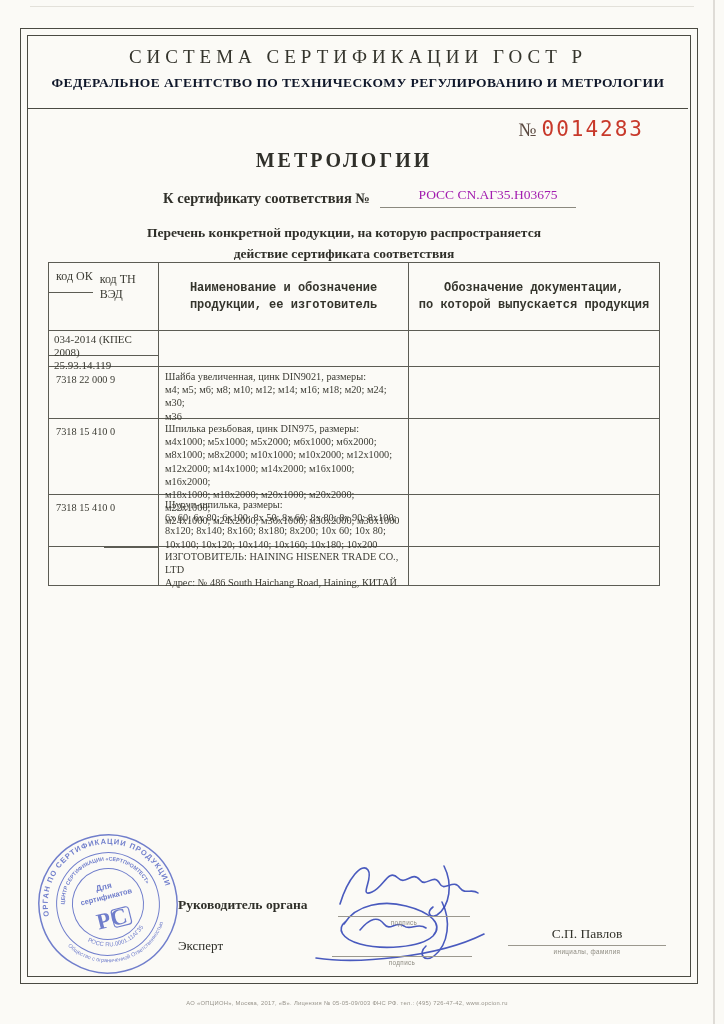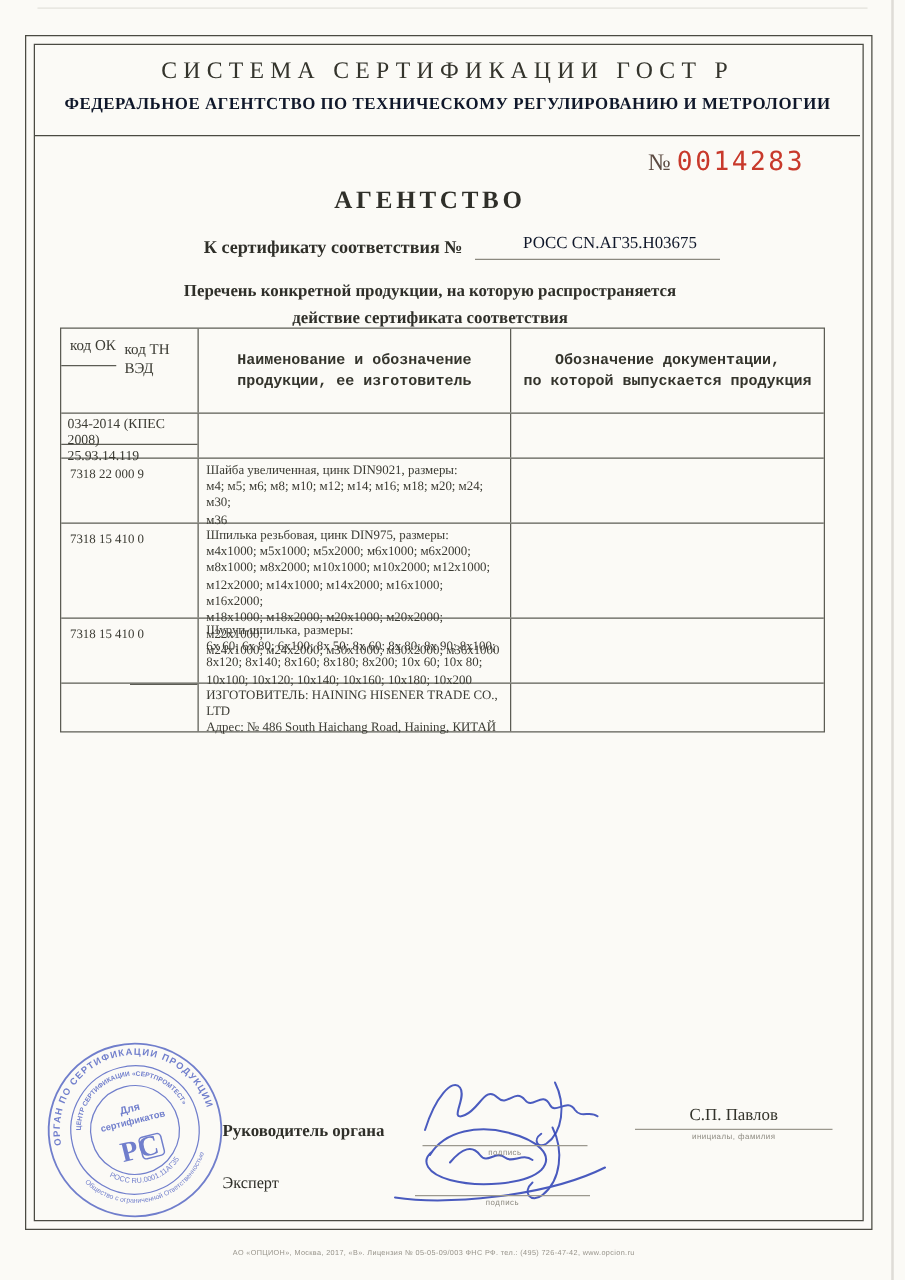--- a/index.html
+++ b/index.html
@@ -24,21 +24,21 @@
   .form-number .value { font-family:"DejaVu Sans Mono", monospace; font-size:21px;
     color:#c8392b; letter-spacing:2px; }
 
   .appendix-title { position:absolute; left:0; right:36px; top:149px; text-align:center;
     font-size:20px; font-weight:bold; letter-spacing:3px; color:#2f2f29; }
 
   .cert-line { position:absolute; left:163px; top:189px; white-space:nowrap; }
   .cert-label { font-size:14.5px; font-weight:bold; color:#2f2f29; }
   .cert-num-wrap { display:inline-block; width:196px; border-bottom:1.2px solid #8b897f;
     margin-left:10px; text-align:center; }
-  .cert-num { position:relative; top:-4px; font-size:13.5px; color:#0f172a;margin-left:20px; }
+  .cert-num { position:relative; top:-4px; font-size:13.5px; color:#a21caf;margin-left:20px; }
 
   .subtitle { position:absolute; left:0; right:36px; top:223px; text-align:center;
     font-size:13.5px; font-weight:bold; line-height:1.55; color:#2f2f29; }
 
   
   .tbl { position:absolute; left:48px; top:262px; width:612px;
     border:1.2px solid #5c5c54; font-size:10.3px; color:#3b3b33; box-sizing:border-box; }
   .trow { display:flex; border-bottom:1px solid #5c5c54; box-sizing:border-box; }
   .trow:last-child { border-bottom:none; }
   .c1 { width:110px; border-right:1px solid #5c5c54; box-sizing:border-box;
@@ -70,21 +70,21 @@
   .sigline2 { left:332px; top:942px; width:140px; height:14px; }
   .sigcap { position:absolute; font-family:"Liberation Sans", sans-serif; font-size:6.3px;
     color:#8d8a80; text-align:center; letter-spacing:.4px; }
   .sigcap1 { left:338px; top:919px; width:132px; }
   .sigcap2 { left:332px; top:959px; width:140px; }
   .nameblock { position:absolute; width:158px; text-align:center; }
   .nameblock .nm { font-size:13.5px; color:#33332b; padding-bottom:3px;
     border-bottom:1.1px solid #9b988e; }
   .nameblock .cap { font-family:"Liberation Sans", sans-serif; font-size:6.3px;
     color:#8d8a80; margin-top:2px; letter-spacing:.4px; }
-  .nb1 { left:508px; top:886px; } .nb2 { left:508px; top:884px; }
+  .nb1 { left:508px; top:886px; } .nb2 { left:508px; top:926px; }
 
   .sig-svg { position:absolute; pointer-events:none; }
   .sig1 { left:332px; top:858px; }
   .sig2 { left:312px; top:896px; }
   .stamp { position:absolute; left:34px; top:830px; }
 
   .footer-imprint { position:absolute; left:0; right:30px; top:1000px; text-align:center;
     font-family:"Liberation Sans", sans-serif; font-size:5.8px; color:#97938a; letter-spacing:.3px; }
 </style>
 </head>
@@ -100,21 +100,21 @@
 
   <div class="header-box">
     <div class="hdr1">СИСТЕМА СЕРТИФИКАЦИИ ГОСТ Р</div>
     <div class="hdr2">ФЕДЕРАЛЬНОЕ АГЕНТСТВО ПО ТЕХНИЧЕСКОМУ РЕГУЛИРОВАНИЮ И МЕТРОЛОГИИ</div>
   </div>
 
   <div class="form-number">
     <span class="prefix">№</span><span class="value">0014283</span>
   </div>
 
-  <div class="appendix-title">АГЕНТСТВО</div>
+  <div class="appendix-title">МЕТРОЛОГИИ</div>
 
   <div class="cert-line">
     <span class="cert-label">К сертификату соответствия №</span><span class="cert-num-wrap"><span class="cert-num">РОСС CN.АГ35.H03675</span></span>
   </div>
 
   <div class="subtitle">
     <div>Перечень конкретной продукции,  на которую распространяется</div>
     <div>действие сертификата соответствия</div>
   </div>
 

